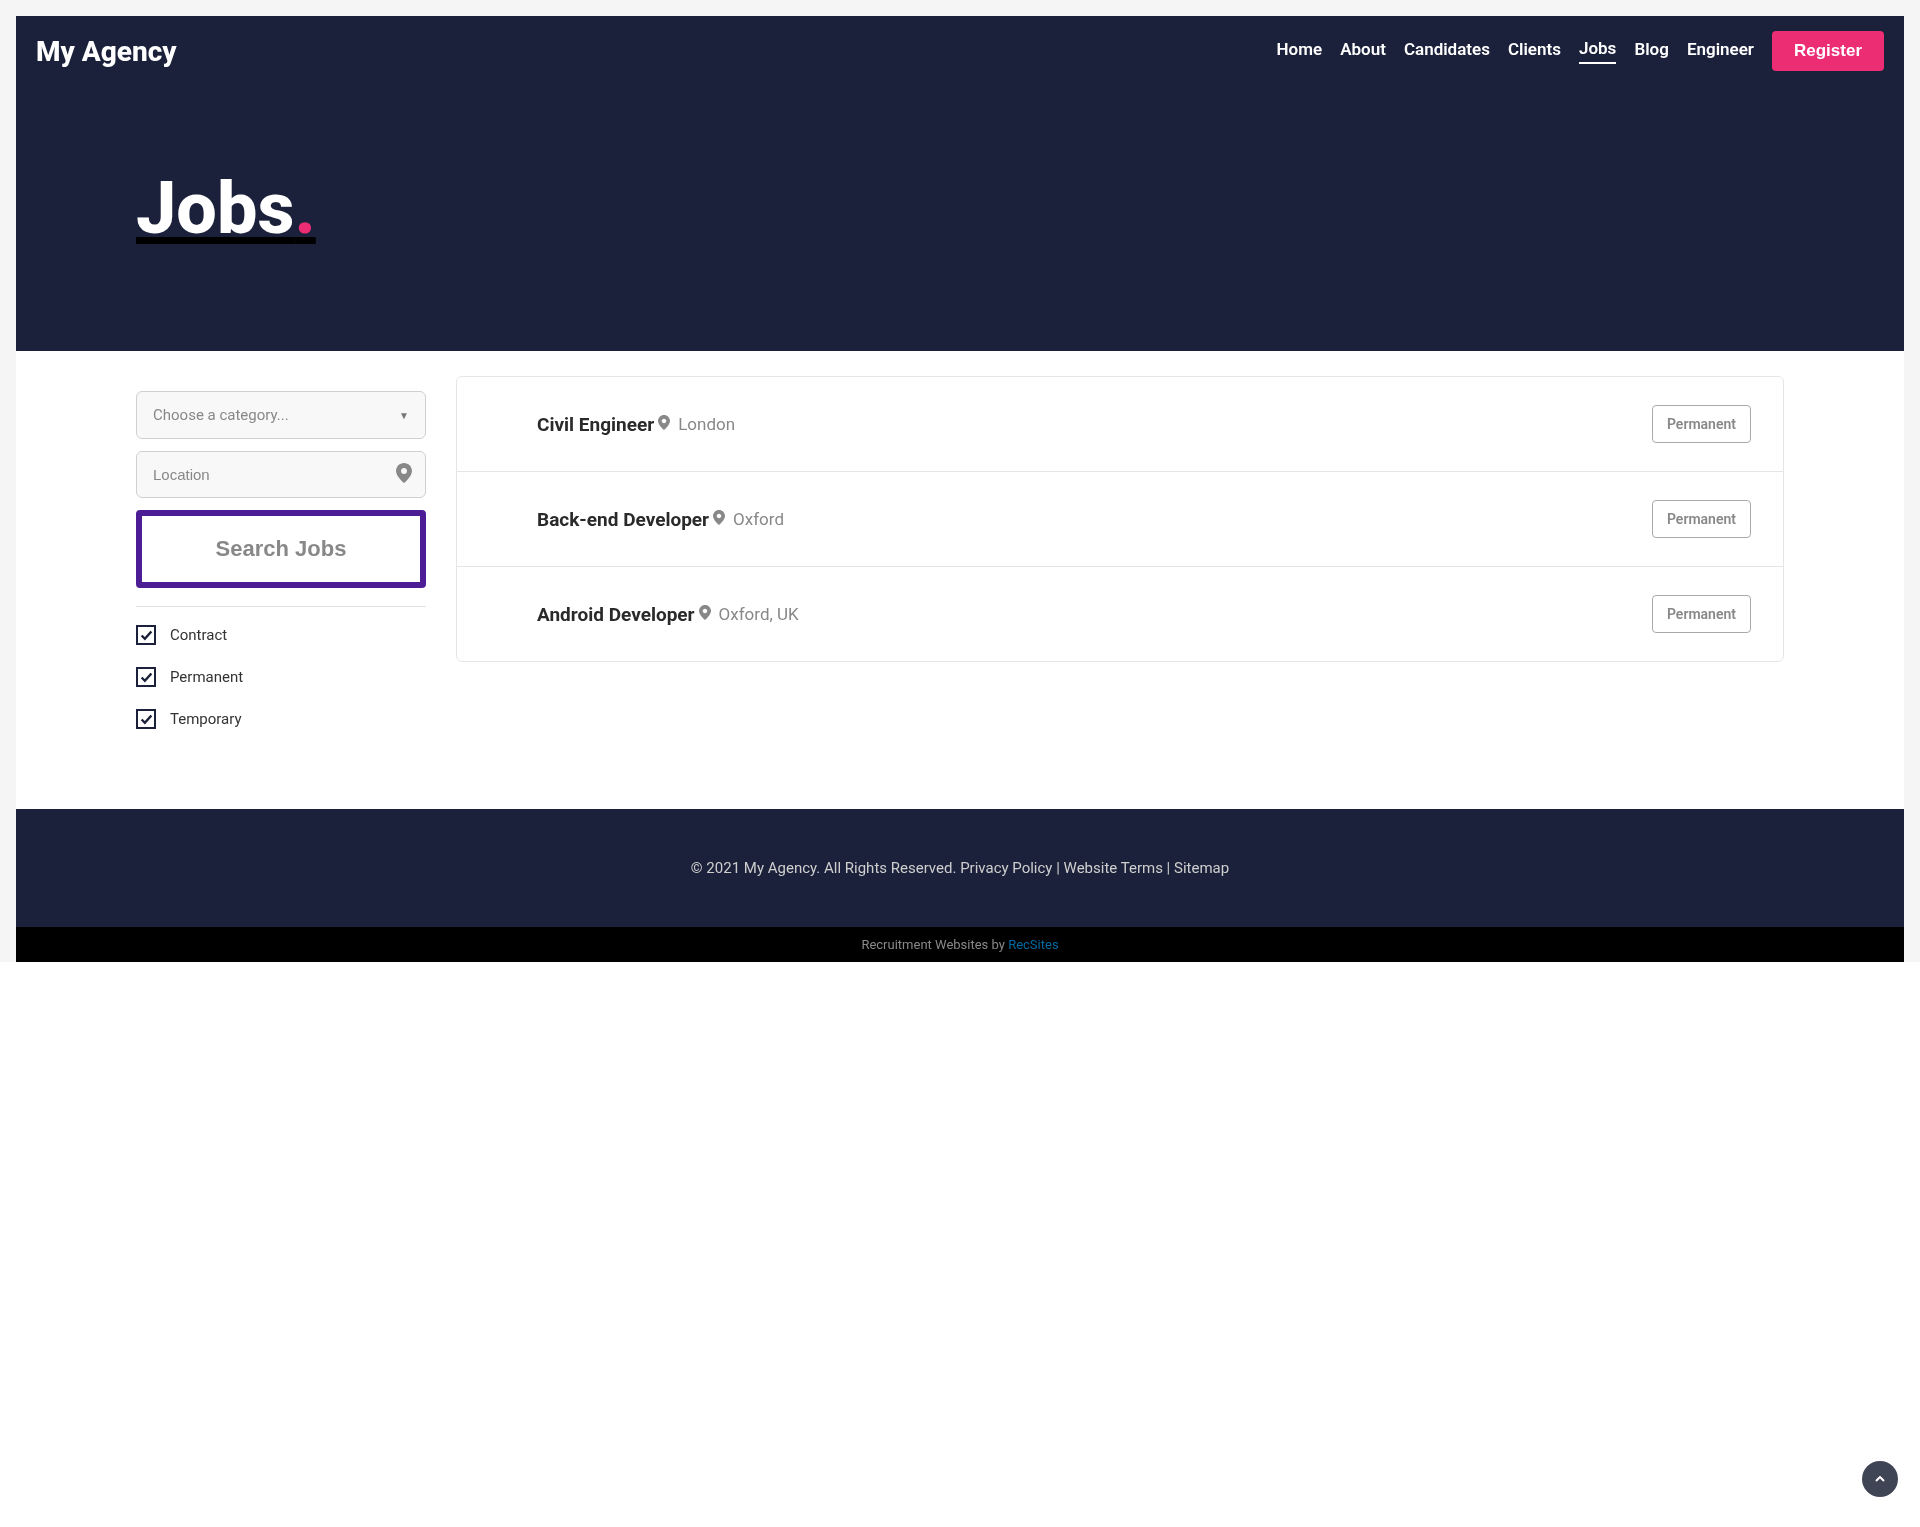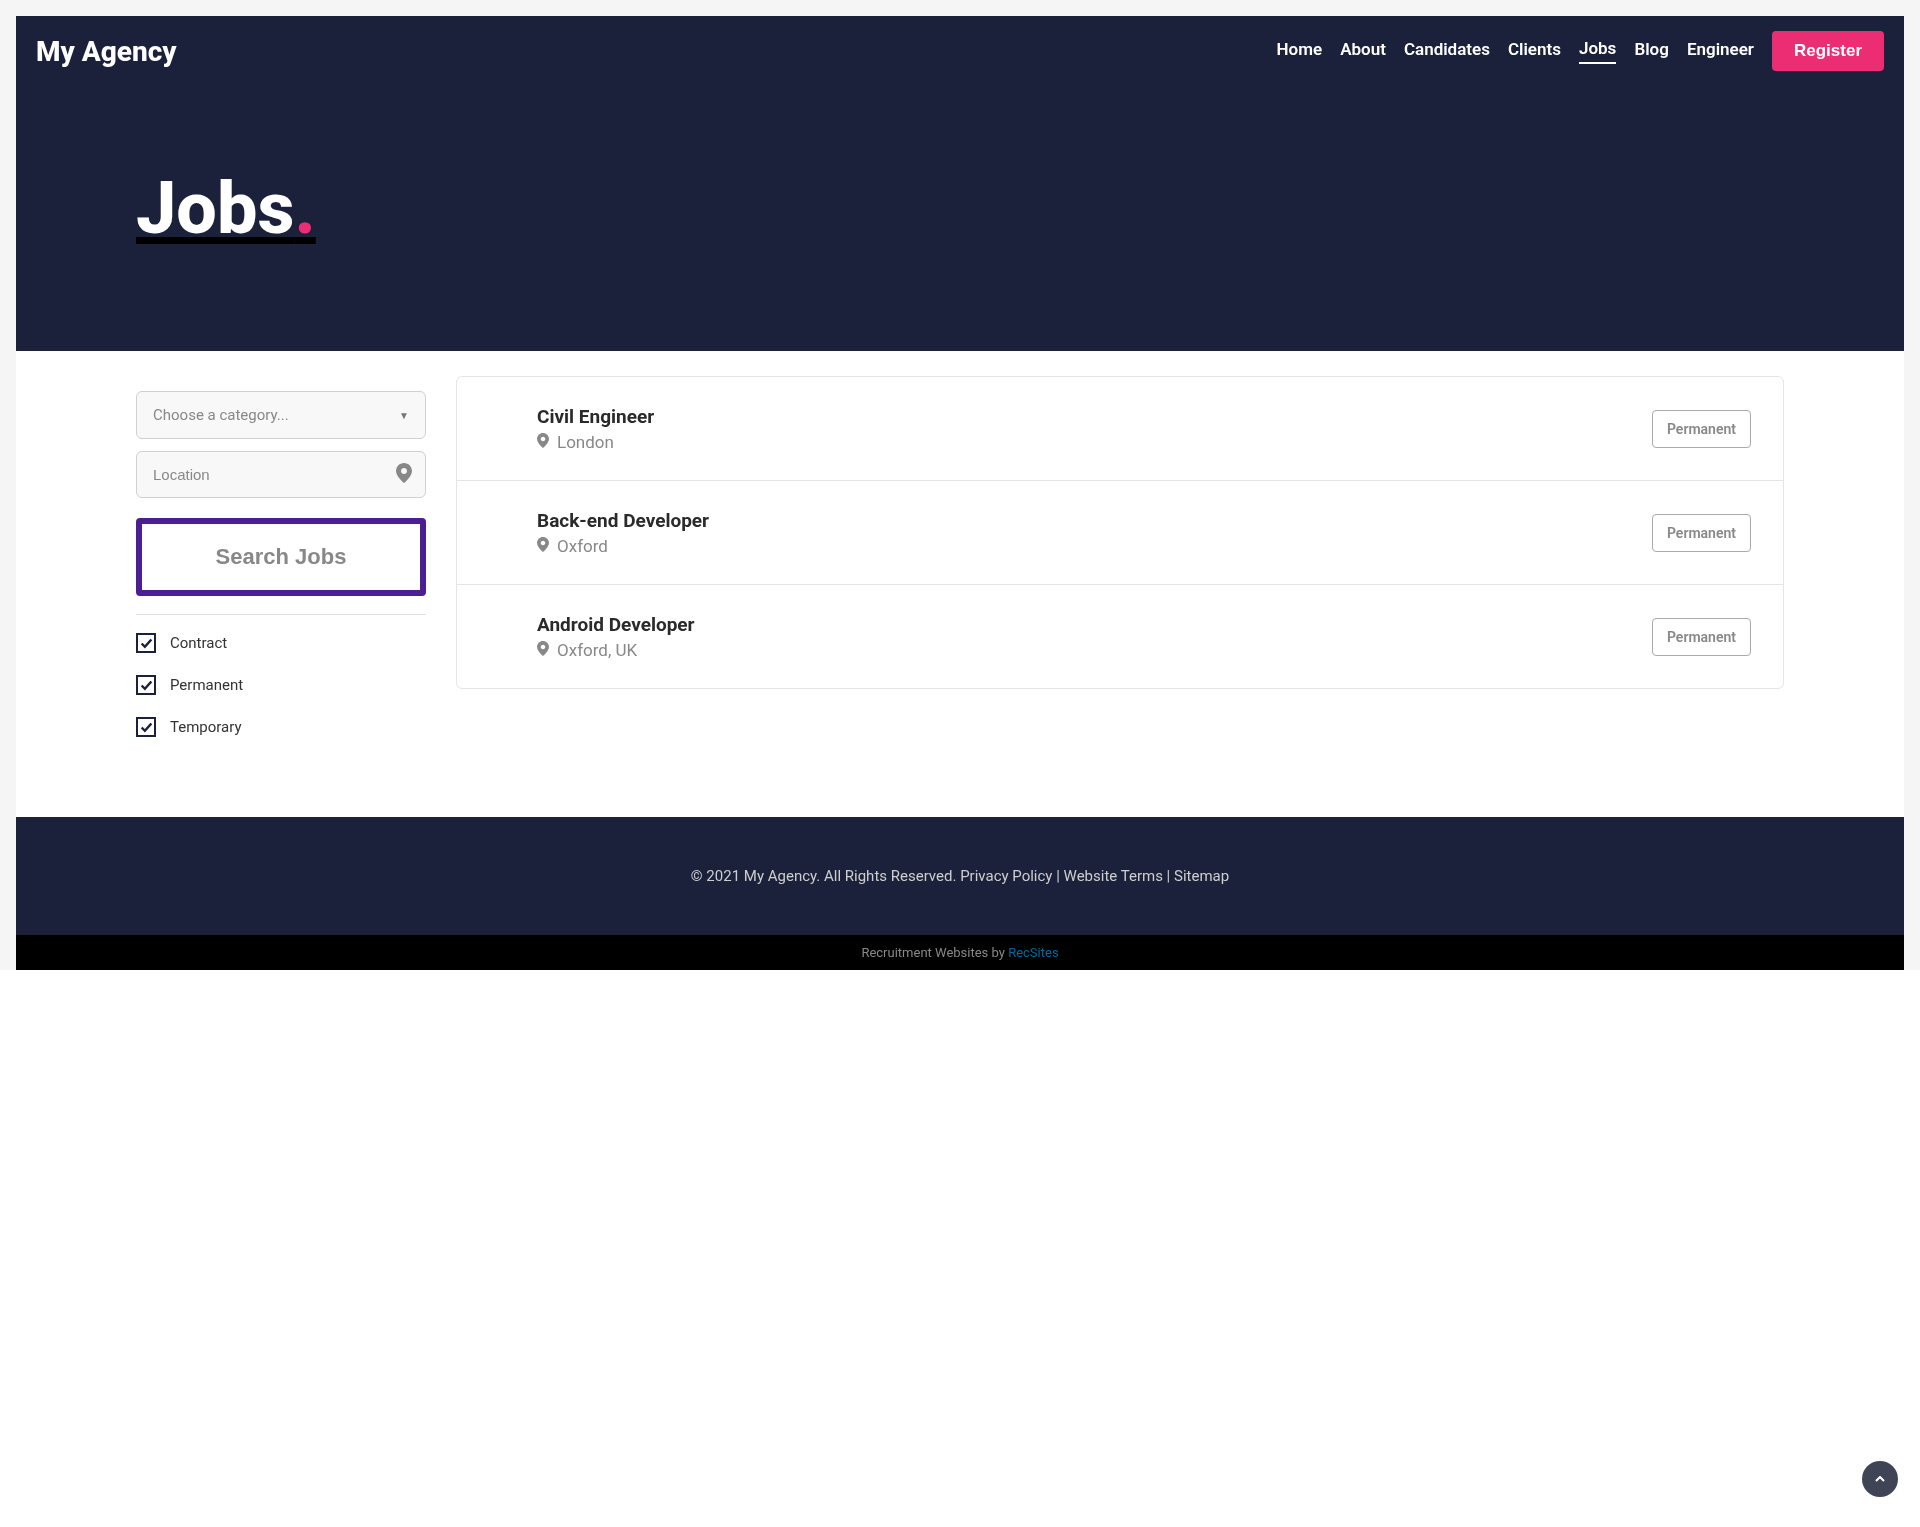--- a/index.html
+++ b/index.html
@@ -105,21 +105,21 @@
       display: flex;
       justify-content: space-between;
       align-items: center;
     }
     .select-arrow {
       font-size: 10px;
       color: #777;
     }
     .location-wrapper {
       position: relative;
-      margin-bottom: 20px;
+      margin-bottom: 12px;
     }
     .location-wrapper .input-field {
       margin-bottom: 0;
       padding-right: 40px;
     }
     .location-icon {
       position: absolute;
       right: 14px;
       top: 50%;
       transform: translateY(-50%);
@@ -183,21 +183,20 @@
       justify-content: space-between;
       align-items: center;
       padding: 28px 32px 28px 80px;
       border-bottom: 1px solid #e5e5e5;
     }
     .job-card:last-child {
       border-bottom: none;
     }
     .job-info {
       display: flex;
-      flex-direction: column;
       gap: 4px;
     }
     .job-title {
       font-size: 19px;
       font-weight: 700;
       color: #2a2a2a;
     }
     .job-location {
       display: flex;
       align-items: center;

